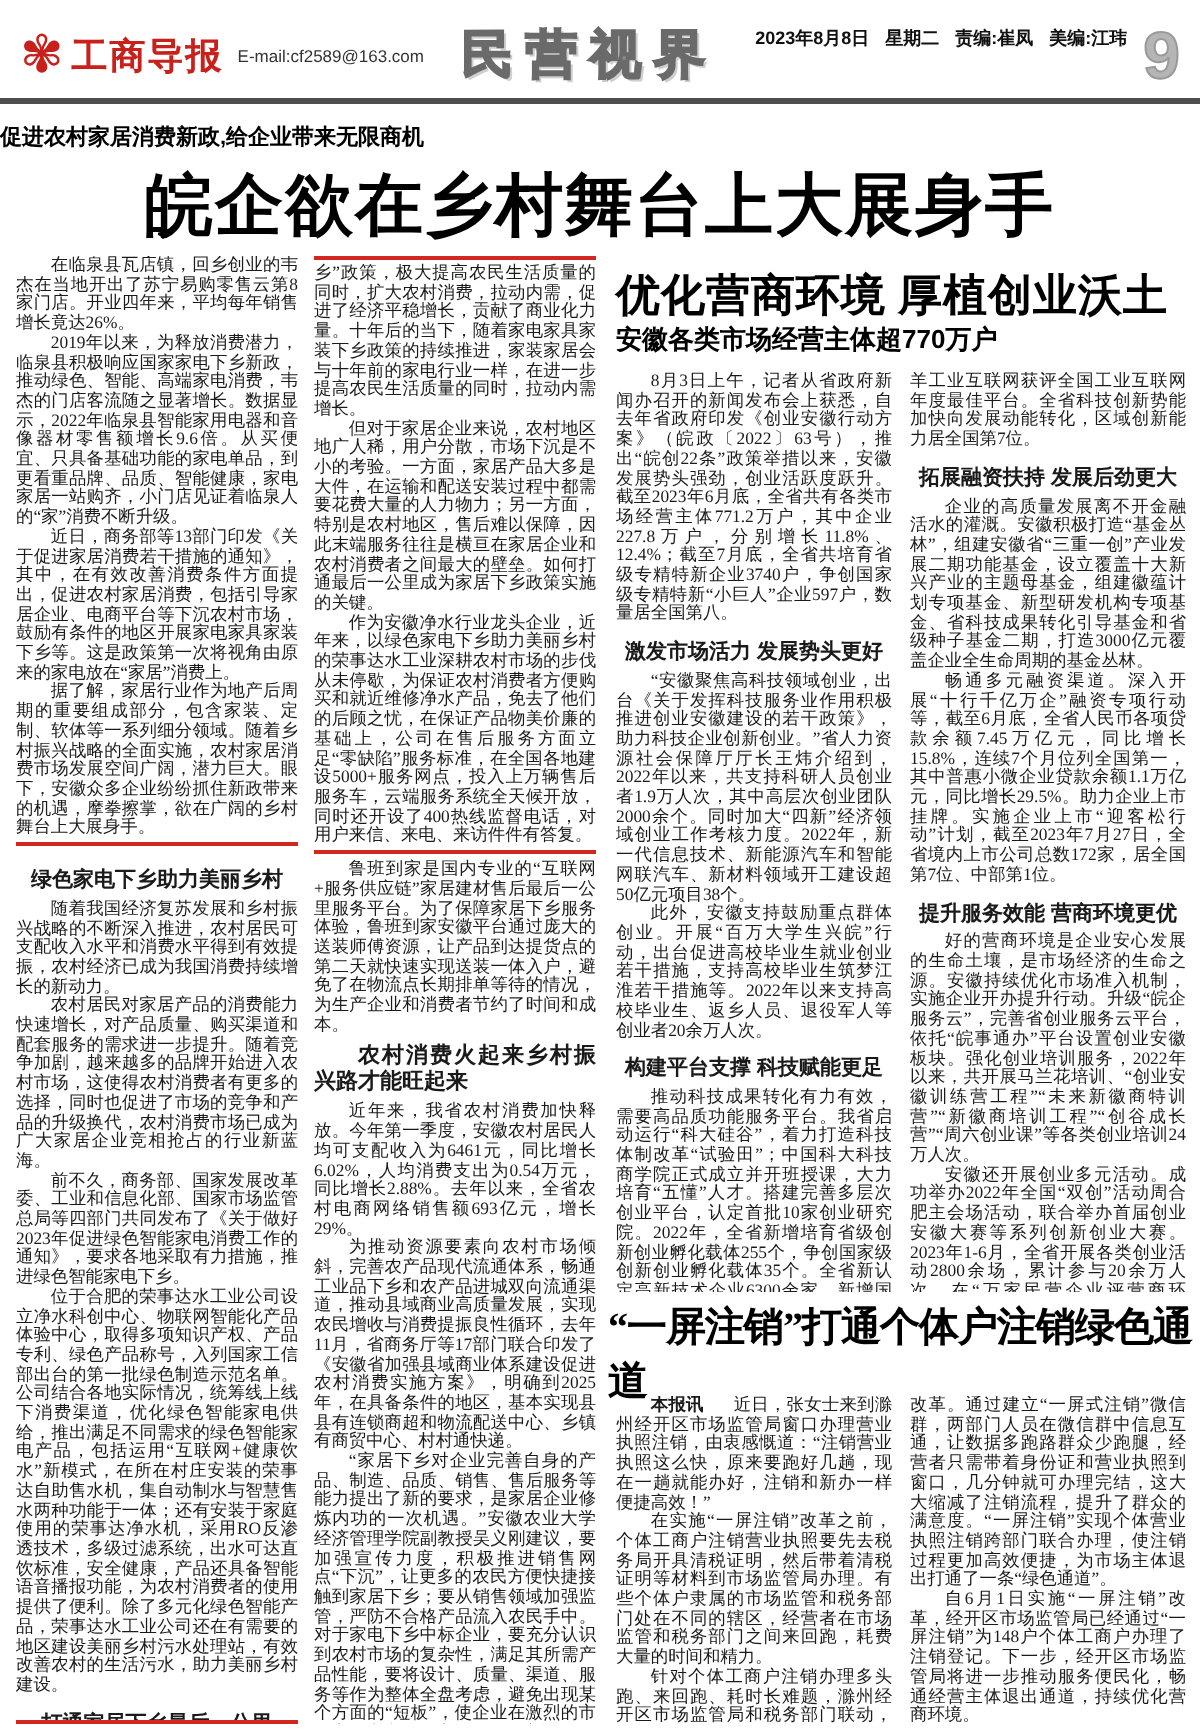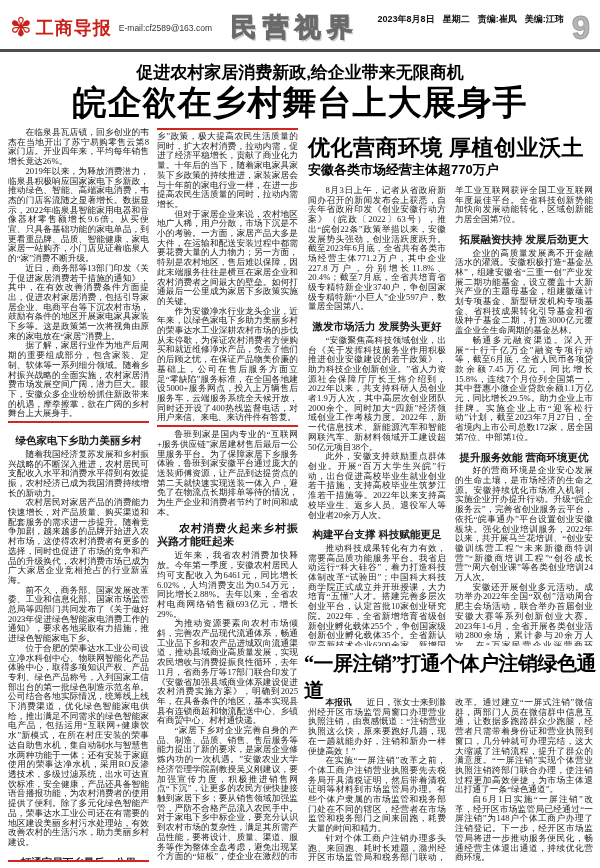--- a/index.html
+++ b/index.html
@@ -11,21 +11,21 @@
 .masthead{position:absolute;top:0;left:0;width:600px;height:52px;display:flex;align-items:center;justify-content:space-between;padding:8px 10px 2px;border-bottom:3px solid #4e4e4e}
 .brand{display:flex;align-items:center;gap:4px}
 .logo{color:#c8201a;font-size:26px;line-height:1}
 .paper-name{color:#c8201a;font-weight:bold;font-size:18px;letter-spacing:1px}
 .email{font-size:8.5px;color:#333;margin-left:3px;font-family:"Liberation Sans",sans-serif}
 .section-title{font-size:26px;font-weight:900;color:#8d8d8d;letter-spacing:6px;font-family:"Liberation Sans",sans-serif;-webkit-text-stroke:1px #6a6a6a;text-shadow:1.5px 1.5px 0 #cfcfcf}
 .meta{display:flex;align-items:flex-start;gap:8px;font-size:9px;font-weight:bold;color:#111;font-family:"Liberation Sans",sans-serif}
 .pageno{font-size:33px;line-height:.9;color:#b5b5b5;font-weight:900;-webkit-text-stroke:1px #9a9a9a}
 
 
-.kicker{position:absolute;top:61px;left:0;width:600px;text-align:center;font-size:17px;font-weight:bold;font-family:"Liberation Sans",sans-serif;color:#000}
+.kicker{position:absolute;top:61px;left:0;width:600px;text-align:left;font-size:11px;font-weight:bold;font-family:"Liberation Sans",sans-serif;color:#000}
 .headline{position:absolute;top:80px;left:0;width:600px;text-align:center;font-size:34px;font-weight:900;font-family:"Liberation Sans",sans-serif;letter-spacing:1px;color:#000}
 
 
 .col{position:absolute;width:141px;overflow:hidden;font-size:8.7px;line-height:9.7px;color:#1a1a1a;text-align:justify}
 .col p{text-indent:2em;flex-shrink:0}
 .col p.cont{text-indent:0}
 .flexcol{display:flex;flex-direction:column}
 .sub{font-family:"Liberation Sans",sans-serif;font-size:10.5px;font-weight:bold;text-align:center;margin:10px 0 4px;text-indent:0;flex-shrink:0}
 .subL{font-family:"Liberation Sans",sans-serif;font-size:11px;line-height:12.5px;font-weight:bold;text-indent:2em;margin:5px 0 4px}
 .lead-b{margin-right:15px}
@@ -92,21 +92,21 @@
     <p>近年来，我省农村消费加快释放。今年第一季度，安徽农村居民人均可支配收入为6461元，同比增长6.02%，人均消费支出为0.54万元，同比增长2.88%。去年以来，全省农村电商网络销售额693亿元，增长29%。</p>
     <p>为推动资源要素向农村市场倾斜，完善农产品现代流通体系，畅通工业品下乡和农产品进城双向流通渠道，推动县域商业高质量发展，实现农民增收与消费提振良性循环，去年11月，省商务厅等17部门联合印发了《安徽省加强县域商业体系建设促进农村消费实施方案》，明确到2025年，在具备条件的地区，基本实现县县有连锁商超和物流配送中心、乡镇有商贸中心、村村通快递。</p>
     <p>“家居下乡对企业完善自身的产品、制造、品质、销售、售后服务等能力提出了新的要求，是家居企业修炼内功的一次机遇。”安徽农业大学经济管理学院副教授吴义刚建议，要加强宣传力度，积极推进销售网点“下沉”，让更多的农民方便快捷接触到家居下乡；要从销售领域加强监管，严防不合格产品流入农民手中。对于家电下乡中标企业，要充分认识到农村市场的复杂性，满足其所需产品性能，要将设计、质量、渠道、服务等作为整体全盘考虑，避免出现某个方面的“短板”，使企业在激烈的市场竞争中赢得更广阔的发展空间。</p>
 
   </div>
 
   <div class="a2-head">优化营商环境  厚植创业沃土</div>
   <div class="a2-subhead">安徽各类市场经营主体超770万户</div>
 
   <div class="col" style="left:308px;top:186px;width:138px;height:460px">
-    <p>8月3日上午，记者从省政府新闻办召开的新闻发布会上获悉，自去年省政府印发《创业安徽行动方案》（皖政〔2022〕63号），推出“皖创22条”政策举措以来，安徽发展势头强劲，创业活跃度跃升。截至2023年6月底，全省共有各类市场经营主体771.2万户，其中企业227.8万户，分别增长11.8%、20.4%；截至7月底，全省共培育省级专精特新企业3740户，争创国家级专精特新“小巨人”企业597户，数量居全国第八。</p>
+    <p>8月3日上午，记者从省政府新闻办召开的新闻发布会上获悉，自去年省政府印发《创业安徽行动方案》（皖政〔2022〕63号），推出“皖创22条”政策举措以来，安徽发展势头强劲，创业活跃度跃升。截至2023年6月底，全省共有各类市场经营主体771.2万户，其中企业227.8万户，分别增长11.8%、12.4%；截至7月底，全省共培育省级专精特新企业3740户，争创国家级专精特新“小巨人”企业597户，数量居全国第八。</p>
     <div class="sub">激发市场活力  发展势头更好</div>
     <p>“安徽聚焦高科技领域创业，出台《关于发挥科技服务业作用积极推进创业安徽建设的若干政策》，助力科技企业创新创业。”省人力资源社会保障厅厅长王炜介绍到，2022年以来，共支持科研人员创业者1.9万人次，其中高层次创业团队2000余个。同时加大“四新”经济领域创业工作考核力度。2022年，新一代信息技术、新能源汽车和智能网联汽车、新材料领域开工建设超50亿元项目38个。</p>
     <p>此外，安徽支持鼓励重点群体创业。开展“百万大学生兴皖”行动，出台促进高校毕业生就业创业若干措施，支持高校毕业生筑梦江淮若干措施等。2022年以来支持高校毕业生、返乡人员、退役军人等创业者20余万人次。</p>
     <div class="sub">构建平台支撑  科技赋能更足</div>
     <p>推动科技成果转化有力有效，需要高品质功能服务平台。我省启动运行“科大硅谷”，着力打造科技体制改革“试验田”；中国科大科技商学院正式成立并开班授课，大力培育“五懂”人才。搭建完善多层次创业平台，认定首批10家创业研究院。2022年，全省新增培育省级创新创业孵化载体255个，争创国家级创新创业孵化载体35个。全省新认定高新技术企业6300余家，新增国家企业技术中心4家。</p>
 
   </div>
 
   <div class="col" style="left:455px;top:186px;width:138px;height:460px">
     <p class="cont">羊工业互联网获评全国工业互联网年度最佳平台。全省科技创新势能加快向发展动能转化，区域创新能力居全国第7位。</p>

